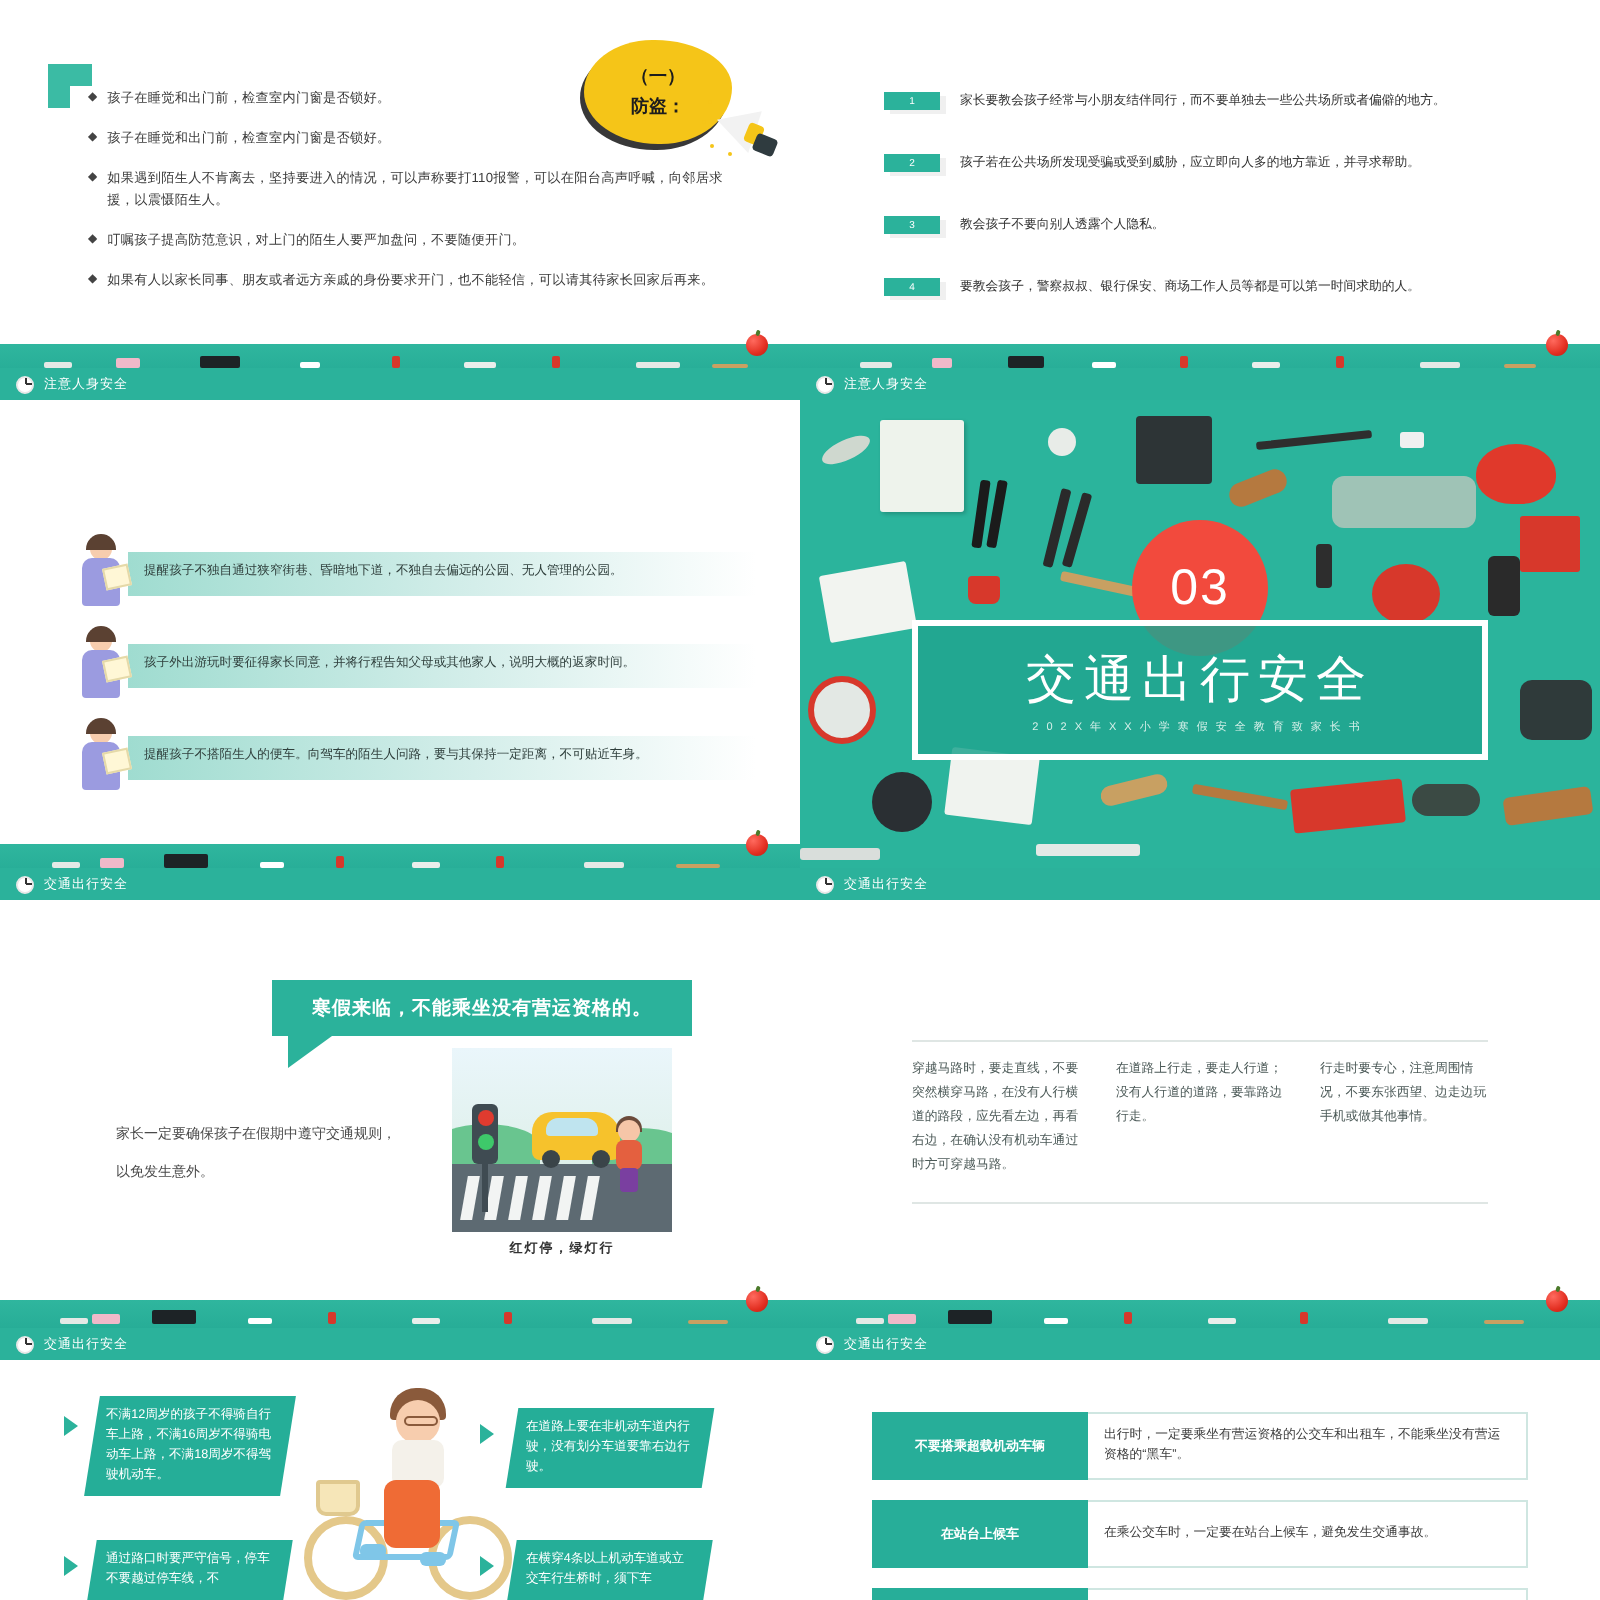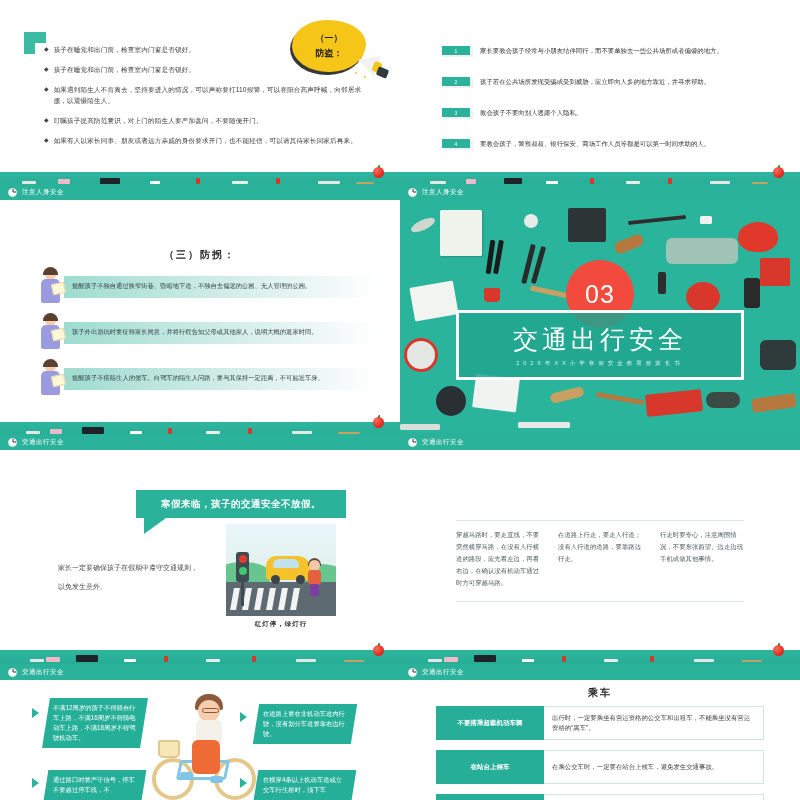--- a/index.html
+++ b/index.html
@@ -328,21 +328,20 @@
         <i style="left: 352px; bottom: 2px; width: 16px; height: 2px; background: rgb(200, 160, 98);"></i>
       </div>
     <div class="apple" style="right:16px; bottom:22px"></div>
     <div class="footerbar" style="bottom:0">
       <span class="footer-clock"></span>
       <span class="footer-label">注意人身安全</span>
     </div>
   </div>
 
   <div class="slide">
-    <div class="s3-title" style="top:48px">（三）防拐：</div>
 
     <div style="position:absolute; left:38px; right:22px; top:68px;">
       <div style="position:relative; height:38px; margin-bottom:8px;">
         <div style="position:absolute;left:26px;right:0;top:8px;height:22px;background:linear-gradient(90deg,#9fdcd0 0%,#d4eeea 55%,#ffffff 100%);"></div>
         <div style="position:absolute;left:0;top:0;width:30px;height:38px;">
           <div style="position:absolute;left:7px;top:1px;width:11px;height:11px;border-radius:50%;background:#f7cdae;"></div>
           <div style="position:absolute;left:5px;top:-1px;width:15px;height:8px;border-radius:8px 8px 0 0;background:#5b4132;"></div>
           <div style="position:absolute;left:3px;top:11px;width:19px;height:24px;border-radius:5px 5px 2px 2px;background:#9b9be0;"></div>
           <div style="position:absolute;left:14px;top:15px;width:13px;height:11px;background:#fff7d6;border:1px solid #e5d9a8;transform:rotate(-12deg);"></div>
         </div>
@@ -430,21 +429,21 @@
     </div>
 
     <div class="footerbar" style="bottom:0">
       <span class="footer-clock"></span>
       <span class="footer-label">交通出行安全</span>
     </div>
   </div>
 
   <div class="slide">
     <div class="bubble">
-      <span>寒假来临，孩子的交通安全不放假。</span>
+      <span>寒假来临，不能乘坐没有营运资格的。</span>
     </div>
     <div class="s4-para">家长一定要确保孩子在假期中遵守交通规则，以免发生意外。</div>
 
     <div class="scene">
       <div class="sc-hill" style="left:-10px;width:54px;height:22px"></div>
       <div class="sc-hill" style="right:-8px;width:48px;height:20px"></div>
       <div class="sc-road"></div>
       <div class="sc-zebra" style="left:6px"></div>
       <div class="sc-zebra" style="left:18px"></div>
       <div class="sc-zebra" style="left:30px"></div>
@@ -542,21 +541,20 @@
         <span class="bk-head"></span>
         <span class="bk-glass"></span>
       <span class="bk-torso"></span>
         <span class="bk-legs"></span>
       <span class="bk-shoe" style="left:28px;top:84px"></span>
       <span class="bk-shoe" style="left:58px;top:88px"></span>
     </div>
   </div>
 
   <div class="slide">
-    <div class="s7-title">乘车</div>
     <div class="s7-rows">
       <div class="s7-row">
         <div class="s7-key">不要搭乘超载机动车辆</div>
         <div class="s7-val">出行时，一定要乘坐有营运资格的公交车和出租车，不能乘坐没有营运资格的“黑车”。</div>
       </div>
       <div class="s7-row">
         <div class="s7-key">在站台上候车</div>
         <div class="s7-val">在乘公交车时，一定要在站台上候车，避免发生交通事故。</div>
       </div>
       <div class="s7-row">

